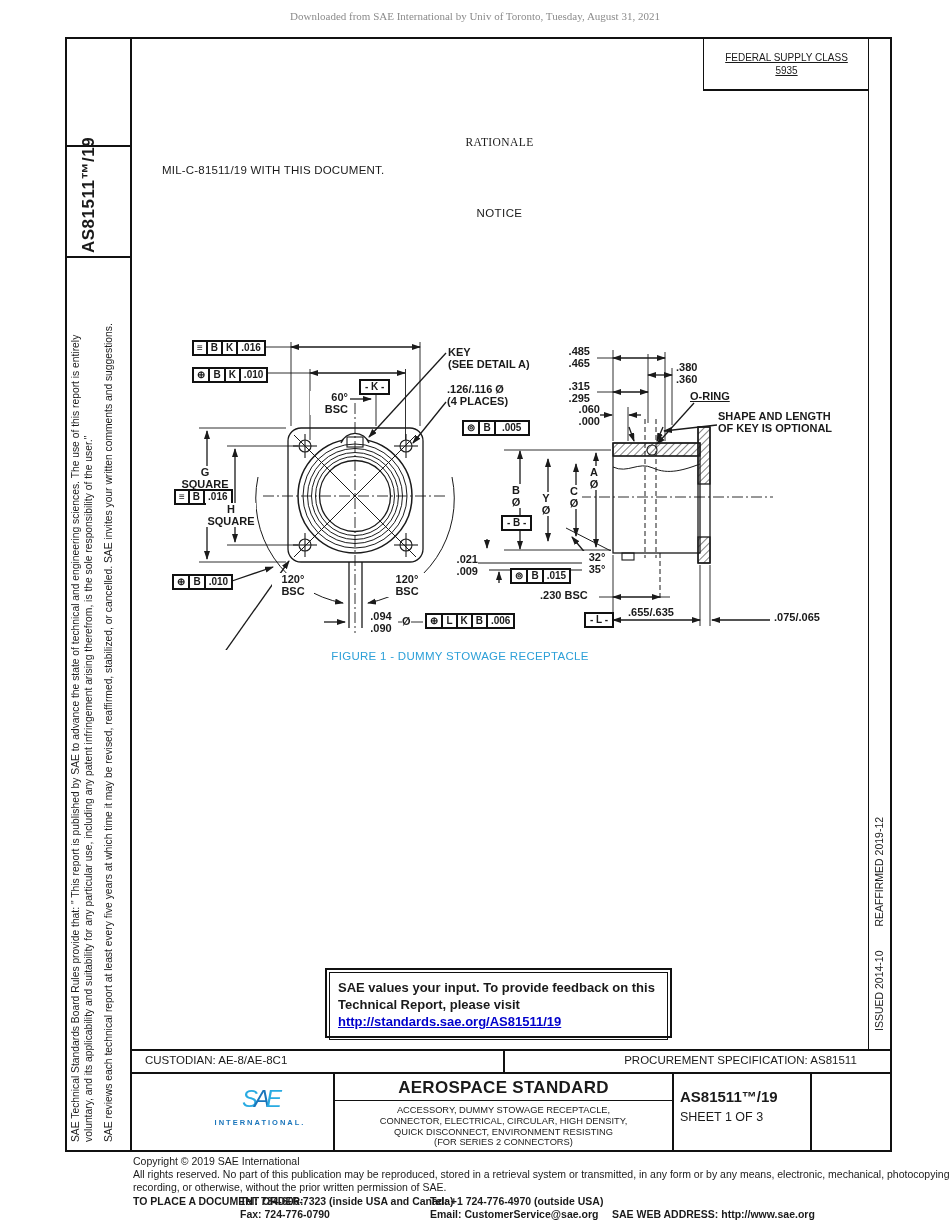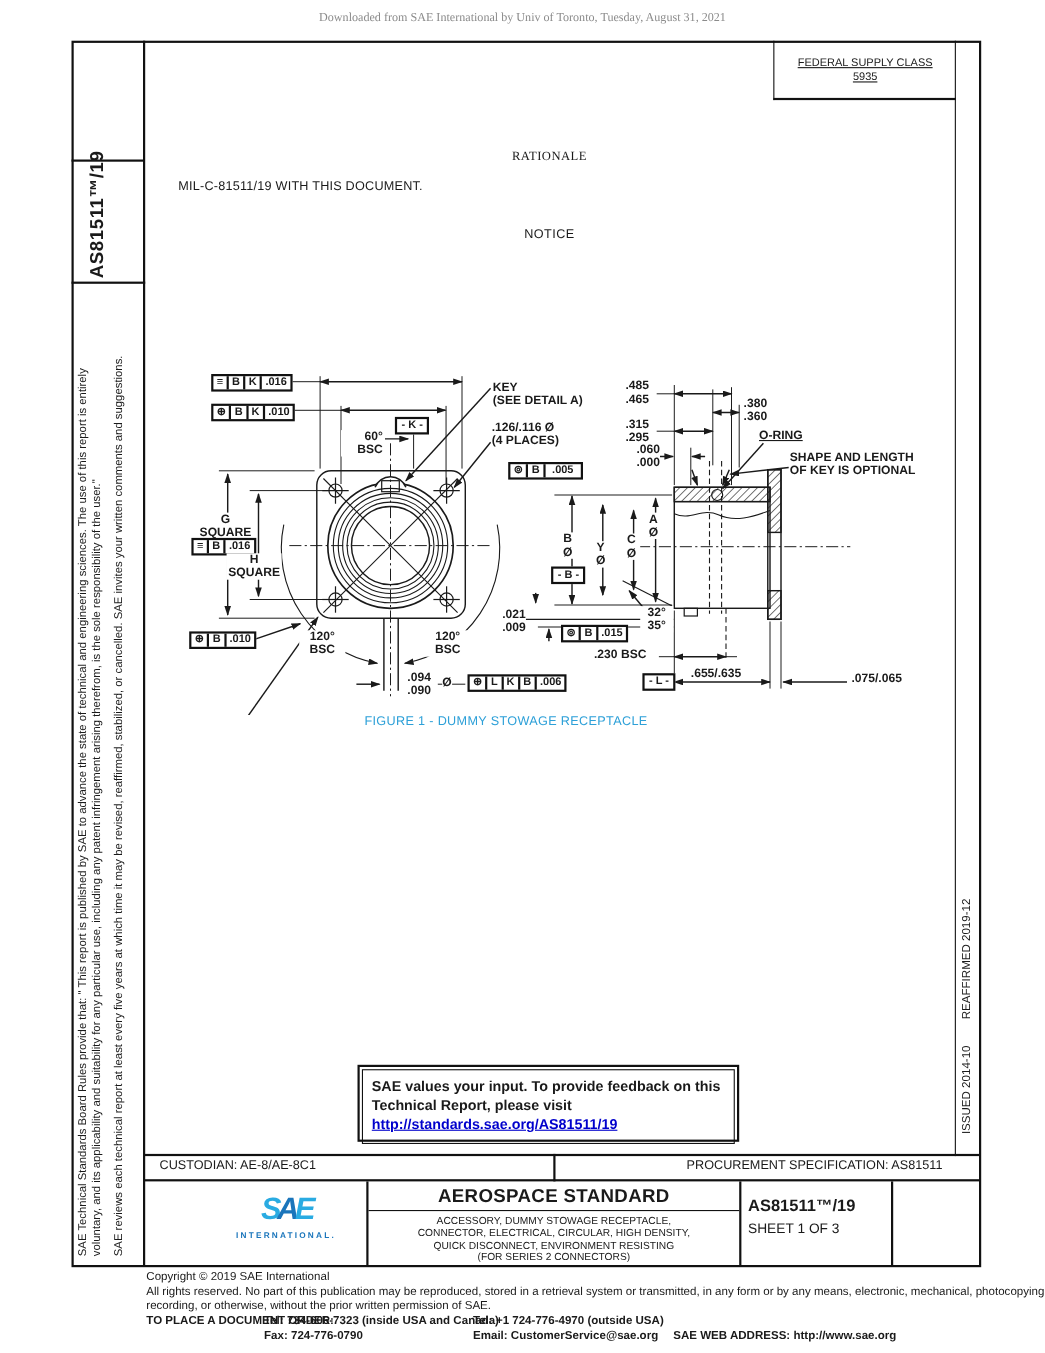--- a/index.html
+++ b/index.html
@@ -23,21 +23,21 @@
   .vrot{position:absolute;transform:rotate(-90deg);transform-origin:0 0;}
   
   #feedback-outer{position:absolute;left:325px;top:968px;width:343px;height:66px;border:2px solid #111;background:#fff;}
   #feedback-inner{margin:2px;height:calc(100% - 6px);border:1px solid #111;padding:6px 8px 0 8px;font-size:13px;font-weight:bold;line-height:17px;}
   #feedback-inner a{color:var(--link,#0000cc);text-decoration:underline;font-weight:bold;}
   
   .foot{position:absolute;font-size:10.5px;line-height:13px;white-space:nowrap;}
   .foot.b{font-weight:bold;}
   
   #sae-logo{position:absolute;left:180px;top:1082px;width:160px;text-align:center;}
-  #sae-logo .letters{font-size:28px;font-weight:bold;font-style:italic;letter-spacing:-4px;line-height:34px;}
+  #sae-logo .letters{font-size:24px;font-weight:normal;font-style:italic;letter-spacing:-4px;line-height:34px;}
   #sae-logo .l-light{color:var(--logo-light,#29abe2);}
   #sae-logo .l-dark{color:var(--logo-dark,#1a75bb);}
   #sae-logo .sub{font-size:7.5px;font-weight:bold;letter-spacing:2px;color:var(--logo-dark,#1a75bb);margin-top:2px;}
   #figure-caption{position:absolute;left:150px;top:650px;width:620px;text-align:center;font-size:11.5px;color:var(--figure-caption,#2da0d8);letter-spacing:.3px;}
 </style>
 </head>
 <body>
 
 <div id="page">
 

